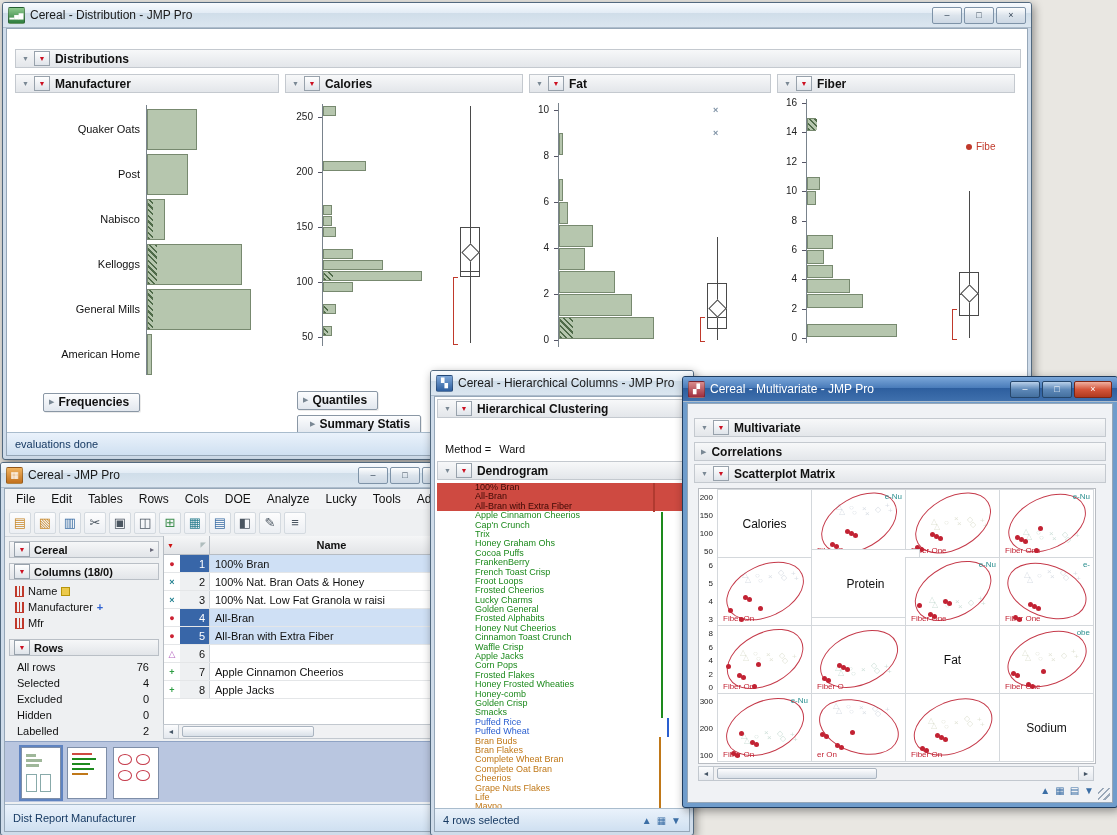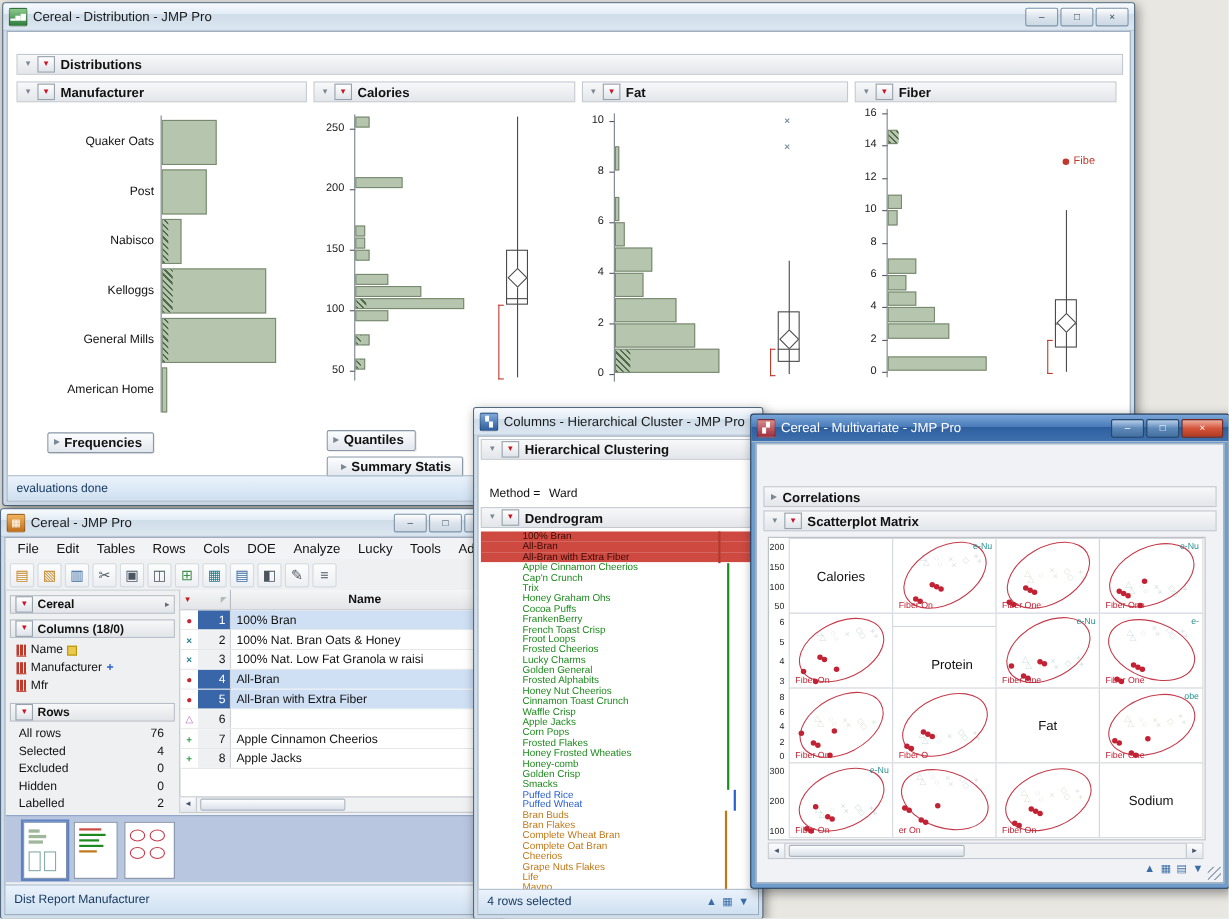--- a/index.html
+++ b/index.html
@@ -498,21 +498,21 @@
 
       <div class="sbar" style="height:26px;">
         <span>Dist Report Manufacturer</span>
       </div>
     </div>
   </div>
 
   <div class="window" id="w3" style="left:430px;top:370px;width:262px;height:464px;z-index:3;">
     <div class="tbar">
       <span class="wicon i-cluster"></span>
-      <span class="ttext">Columns - Hierarchical Cluster - JMP Pro</span>
+      <span class="ttext">Cereal - Hierarchical Columns - JMP Pro</span>
     </div>
     <div class="winner">
       <div class="ohdr" style="left:2px;top:2px;width:250px;">
         <span class="disc">▼</span>
         <span class="rtri">
             <span>▼</span>
           </span>
         <span>Hierarchical Clustering</span>
       </div>
       <div class="mline" style="left:10px;top:46px;">
@@ -582,20 +582,27 @@
     <div class="tbar active">
       <span class="wicon i-multi"></span>
       <span class="ttext">Cereal - Multivariate - JMP Pro</span>
       <span class="wbtns">
         <span class="wbtn">–</span>
         <span class="wbtn">□</span>
         <span class="wbtn close">×</span>
       </span>
     </div>
     <div class="winner">
+      <div class="ohdr" style="left:6px;top:14px;width:412px;">
+        <span class="disc">▼</span>
+        <span class="rtri">
+            <span>▼</span>
+          </span>
+        <span>Multivariate</span>
+      </div>
       <div class="ohdr" style="left:6px;top:38px;width:412px;">
         <span class="disc">▶</span>
         <span>Correlations</span>
       </div>
       <div class="ohdr" style="left:6px;top:60px;width:412px;">
         <span class="disc">▼</span>
         <span class="rtri">
             <span>▼</span>
           </span>
         <span>Scatterplot Matrix</span>
@@ -687,21 +694,21 @@
             <div class="sm-faint" style="left: 24px; top: 12px; color: rgba(115, 135, 160, 0.5);">△</div>
             <div class="sm-faint" style="left: 73px; top: 11px; color: rgba(115, 135, 160, 0.5);">+</div>
             <div class="sm-faint" style="left: 60px; top: 10px; color: rgba(115, 135, 160, 0.5);">◇</div>
             <div class="sm-dot" style="left: 21px; top: 59px;"></div>
             <div class="sm-dot" style="left: 40px; top: 48px;"></div>
             <div class="sm-dot" style="left: 25px; top: 37px;"></div>
             <div class="sm-dot" style="left: 10px; top: 50px;"></div>
             <div class="sm-dot" style="left: 29px; top: 39px;"></div>
             <div class="sm-lab" style="left: 5px; bottom: 2px;">Fiber On</div>
           </div>
-          <div class="sm-cell" style="left: 112px; top: 80px; width: 109px; height: 69px; text-align: right;">
+          <div class="sm-cell" style="left: 112px; top: 60px; width: 109px; height: 69px; text-align: right;">
             <div class="sm-diag">Protein</div>
           </div>
           <div class="sm-cell" style="left: 206px; top: 68px; width: 95px; height: 69px;">
             <div class="sm-ellipse" style="transform: rotate(-28deg);"></div>
             <div class="sm-faint" style="left: 52px; top: 44px; color: rgba(90, 150, 125, 0.55);">×</div>
             <div class="sm-faint" style="left: 39px; top: 43px; color: rgba(90, 150, 125, 0.55);">○</div>
             <div class="sm-faint" style="left: 26px; top: 42px; color: rgba(90, 150, 125, 0.55);">△</div>
             <div class="sm-faint" style="left: 75px; top: 41px; color: rgba(90, 150, 125, 0.55);">+</div>
             <div class="sm-faint" style="left: 62px; top: 40px; color: rgba(90, 150, 125, 0.55);">◇</div>
             <div class="sm-faint" style="left: 49px; top: 39px; color: rgba(90, 150, 125, 0.55);">×</div>

